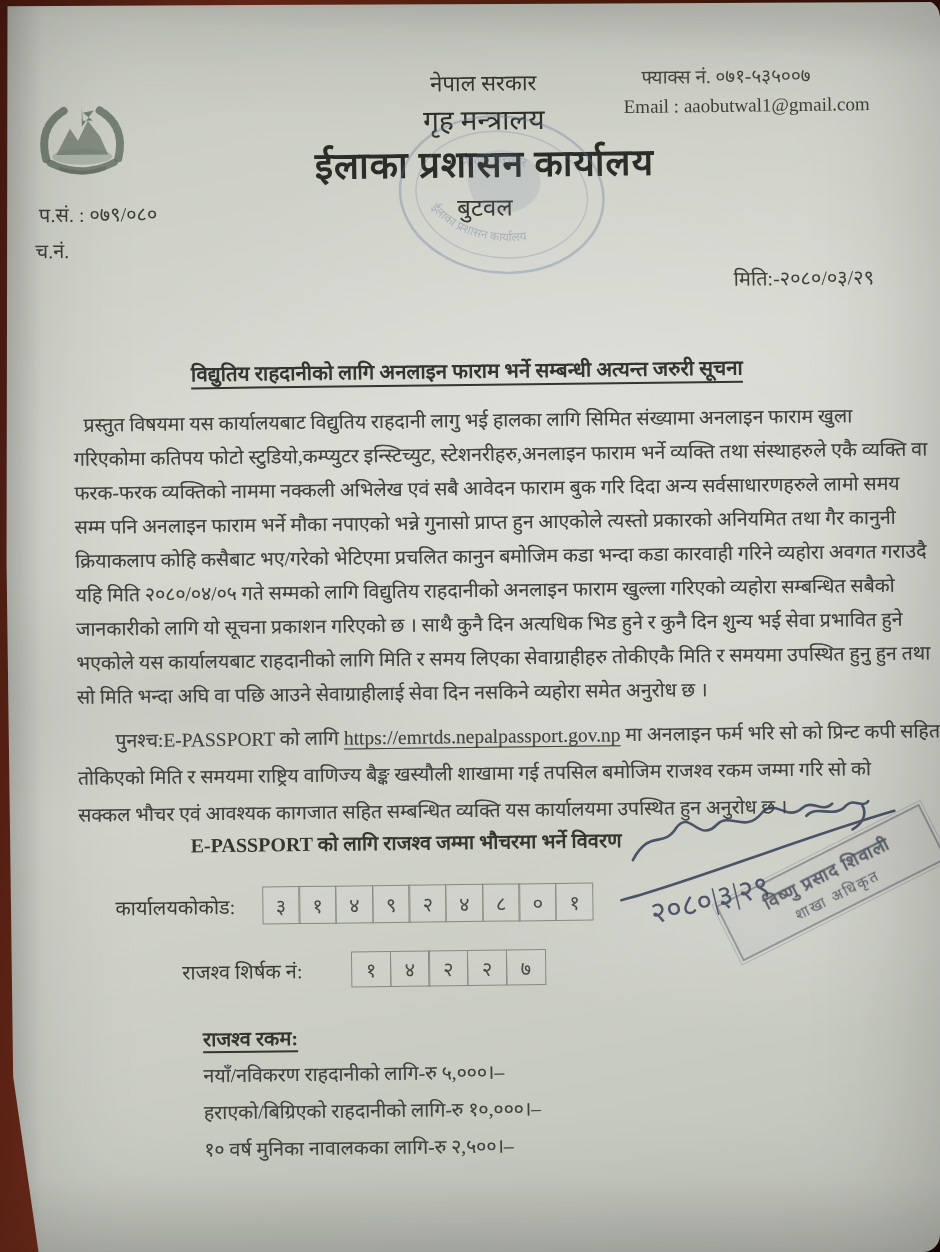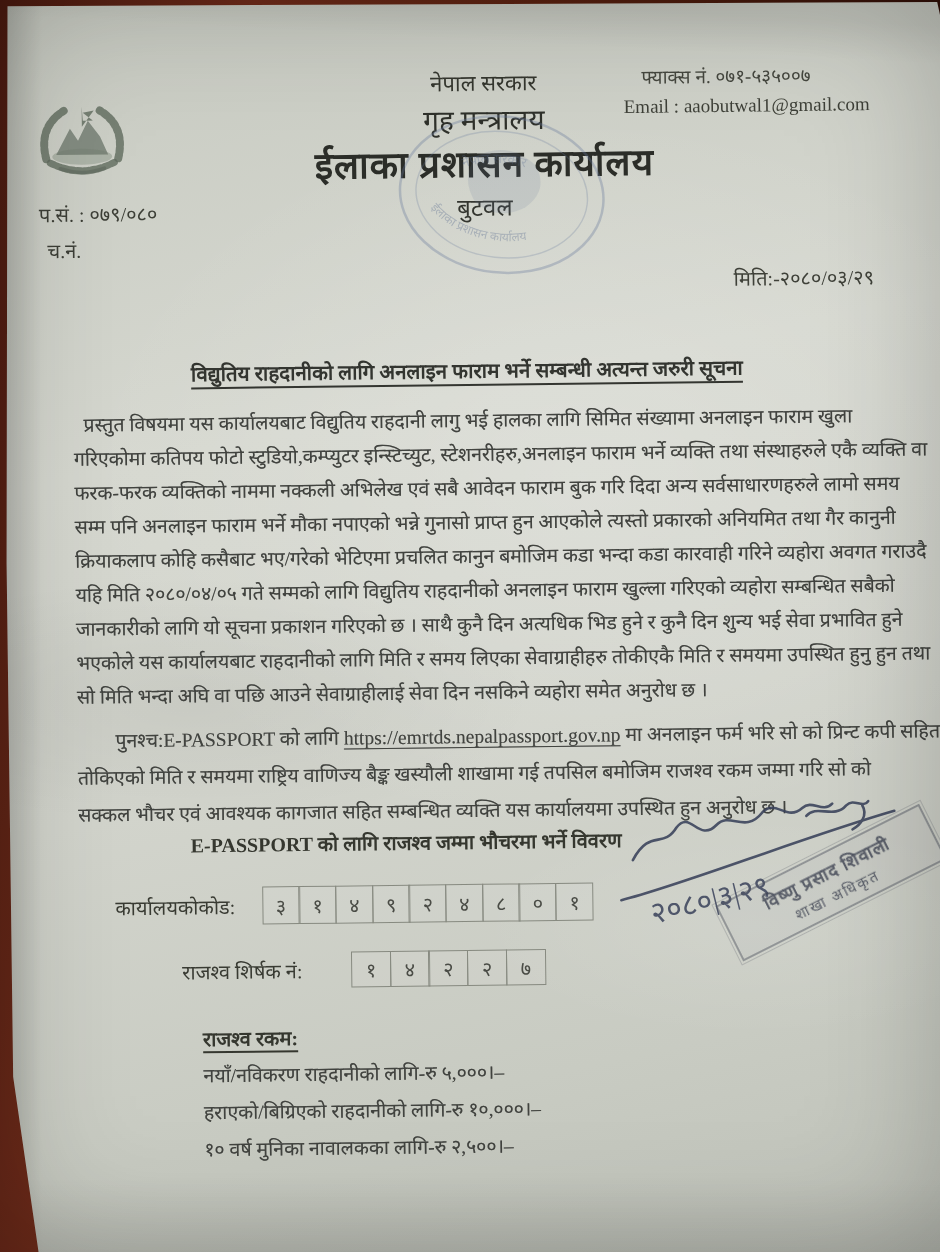--- a/index.html
+++ b/index.html
@@ -9,20 +9,21 @@
     background:linear-gradient(100deg,#4a1a10 0%,#6e2b1a 22%,#57200f 48%,#331108 78%,#1d0804 100%);
   }
   #photo{position:absolute;inset:0;}
   
   #paper{
     position:absolute;inset:0;
     clip-path:polygon(0.9% 0.5%, 99.7% 0.15%, 100% 1.2%, 100% 100%, 4.1% 100%, 1.4% 86%, 0.7% 45%, 0.8% 0.5%);
     background:
       radial-gradient(ellipse 720px 520px at 62% 38%, rgba(255,255,255,.20), rgba(255,255,255,0) 70%),
       linear-gradient(168deg,#c7cac1 0%,#d6d8d0 34%,#d2d4cc 58%,#c8cbc2 82%,#bfc2b9 100%);
+    border-radius: 17px;
   }
   #paper::before{ 
     content:"";position:absolute;inset:0;pointer-events:none;
     background:
       linear-gradient(90deg, rgba(0,0,0,.16), rgba(0,0,0,0) 4.5%),
       linear-gradient(0deg, rgba(0,0,0,.07), rgba(0,0,0,0) 6%),
       linear-gradient(183deg, rgba(0,0,0,.06) 0 2%, rgba(0,0,0,0) 5%),
       radial-gradient(ellipse 500px 180px at 20% 56%, rgba(0,0,0,.05), rgba(0,0,0,0) 70%),
       radial-gradient(ellipse 400px 160px at 80% 74%, rgba(255,255,255,.10), rgba(255,255,255,0) 70%);
   }
@@ -37,21 +38,21 @@
   #emblem{left:36px;top:92px;width:104px;height:96px;opacity:.85;}
   #head-center{left:255px;top:72px;width:470px;text-align:center;line-height:1.12;}
   .gov-line{font-size:22px;color:#35372f;}
   .min-line{font-size:28px;color:#2f312b;margin-top:8px;}
   .off-line{font-size:37px;font-weight:bold;color:#2b2d28;letter-spacing:1px;margin-top:8px;white-space:nowrap;}
   .loc-line{font-size:24px;color:#33352f;margin-top:10px;}
   #round-stamp{left:382px;top:100px;width:250px;height:190px;opacity:.42;pointer-events:none;}
   #fax{left:648px;top:66px;font-size:19px;color:#45473f;}
   #email{left:630px;top:98px;font-size:19px;font-family:"Liberation Serif",serif;color:#3e4038;}
   #refno{left:44px;top:196px;font-size:20px;color:#3d3f37;}
-  #dispatchno{left:52px;top:232px;font-size:20px;color:#3d3f37;}
+  #dispatchno{left:40px;top:232px;font-size:20px;color:#3d3f37;}
   #docdate{left:738px;top:268px;font-size:20px;color:#3f4139;}
 
   
   #title-row{left:40px;top:356px;width:860px;text-align:center;}
   #title-row span{
     font-size:20.5px;font-weight:bold;color:#333530;
     text-decoration:underline;text-underline-offset:6px;text-decoration-thickness:1.5px;
   }
 
   

